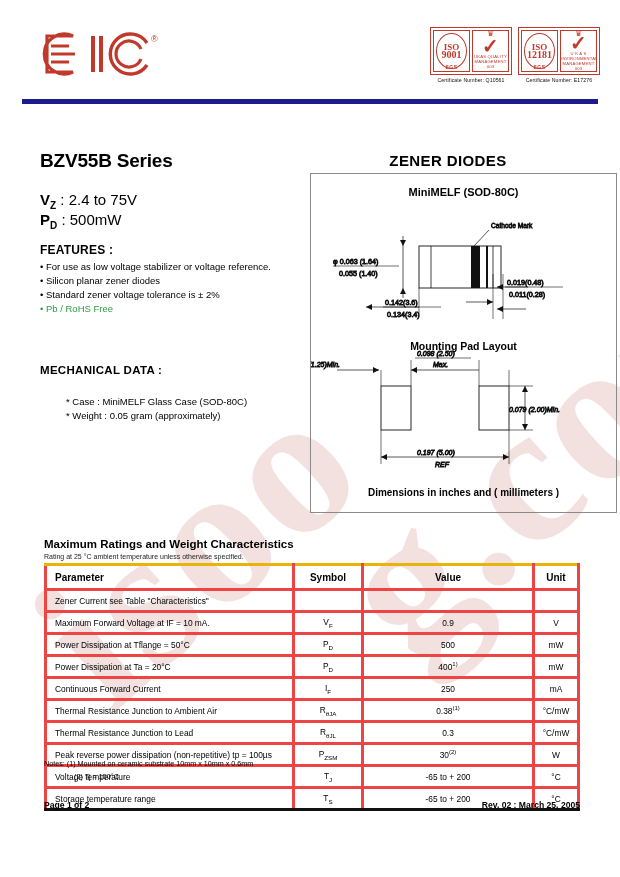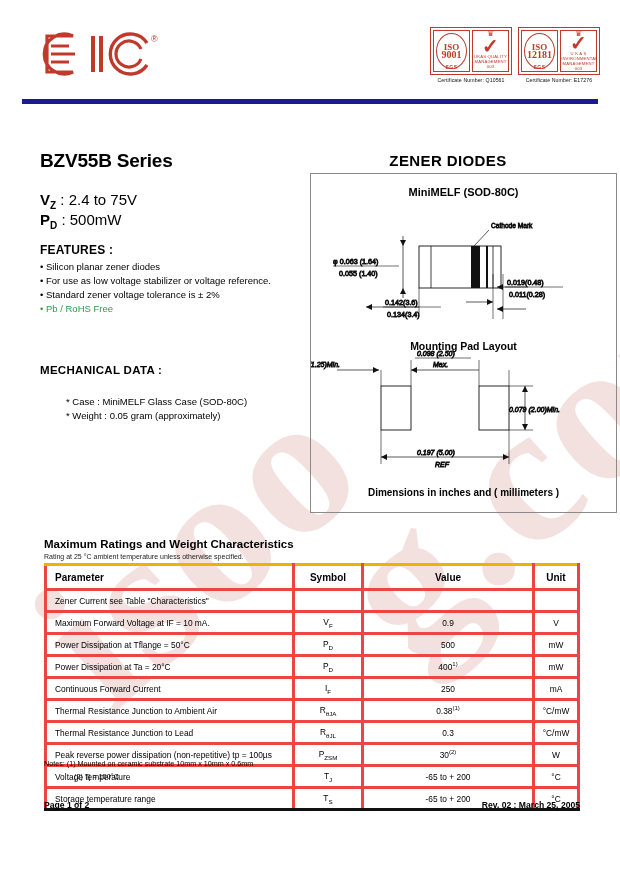--- a/index.html
+++ b/index.html
@@ -410,22 +410,22 @@
 
   <div class="vline" id="vz-line">
     <b>V</b><sub>Z</sub><span> : 2.4 to 75V</span>
   </div>
   <div class="vline" id="pd-line">
     <b>P</b><sub>D</sub><span> : 500mW</span>
   </div>
 
   <div id="features-title">FEATURES :</div>
   <ul id="features-list">
+    <li>• For use as low voltage stabilizer or voltage reference.</li>
     <li>• Silicon planar zener diodes</li>
-    <li>• For use as low voltage stabilizer or voltage reference.</li>
     <li>• Standard zener voltage tolerance is ± 2%</li>
     <li class="green">• Pb / RoHS Free</li>
   </ul>
 
   <div id="mech-title">MECHANICAL  DATA :</div>
   <ul id="mech-list">
     <li>*  Case : MiniMELF Glass Case (SOD-80C)</li>
     <li>*  Weight : 0.05  gram (approximately)</li>
   </ul>
 

